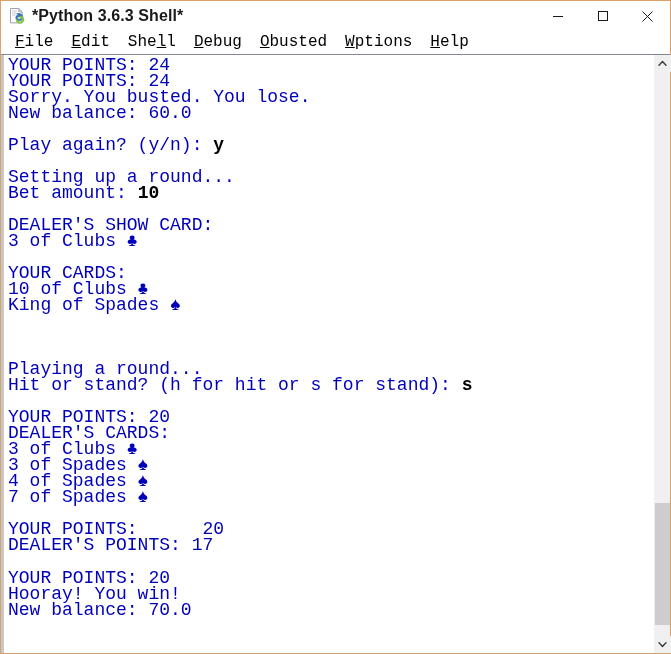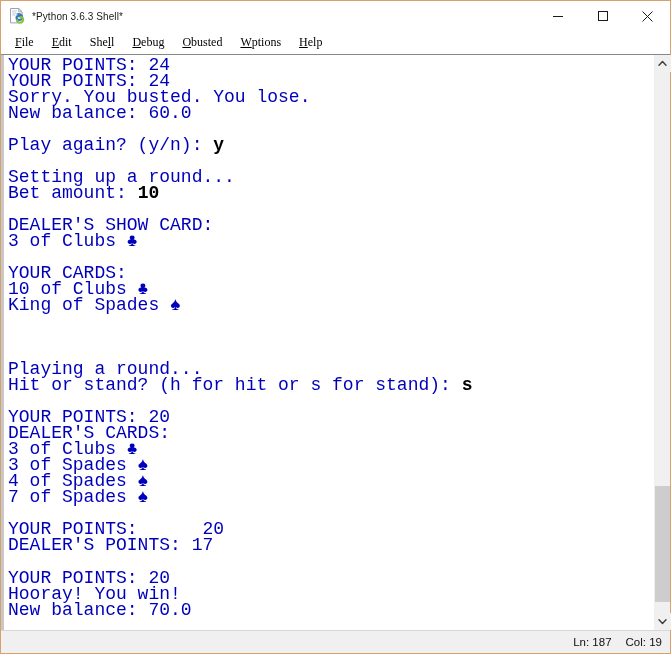--- a/index.html
+++ b/index.html
@@ -41,25 +41,26 @@
   .app-icon {
     width: 18px;
     height: 18px;
     margin-left: 7px;
     margin-right: 6px;
     position: relative;
     flex: none;
   }
   .app-icon svg { display: block; }
   .title-text {
-    font-size: 10px;
+    font-size: 16px;
     color: #1a1a1a;
     font-family: "Liberation Sans", sans-serif;
     letter-spacing: 0.1px;
     white-space: nowrap;
+    font-weight: bold;
   }
   .win-buttons {
     position: absolute;
     right: 0; top: 0;
     height: 30px;
     display: flex;
   }
   .win-btn {
     width: 45px;
     height: 30px;
@@ -75,24 +76,24 @@
     height: 22px;
     min-height: 22px;
     background: #ffffff;
     display: flex;
     align-items: center;
     padding-left: 5px;
     border-bottom: 1px solid #ffffff;
     user-select: none;
   }
   .menu-item {
-    font-size: 12px;
+    font-size: 16px;
     color: #000000;
     padding: 2px 9px 2px 9px;
-    font-family: Liberation Serif, serif;
+    font-family: Liberation Mono, monospace;
     white-space: nowrap;
     cursor: default;
   }
   .menu-item .mn { text-decoration: underline; }
 
   
   .body-area {
     flex: 1;
     display: flex;
     position: relative;
@@ -233,18 +234,14 @@
       </div>
       <div class="vs-thumb" id="vs-thumb" style="top: calc(76.5% - 9.01px); height: calc(21.5% - 7.31px);"></div>
       <div class="vs-arrow vs-down">
         <svg width="9" height="7" viewBox="0 0 9 7">
           <path d="M1 1.8 L4.5 5.4 L8 1.8" fill="none" stroke="#3c3c3c" stroke-width="1.4" stroke-linecap="round" stroke-linejoin="round"></path>
         </svg>
       </div>
     </div>
   </div>
 
-  <div class="statusbar">
-    <span class="status-text">Ln: 187</span>
-    <span class="status-text">Col: 19</span>
-  </div>
 
 </div>
 
 </body></html>

